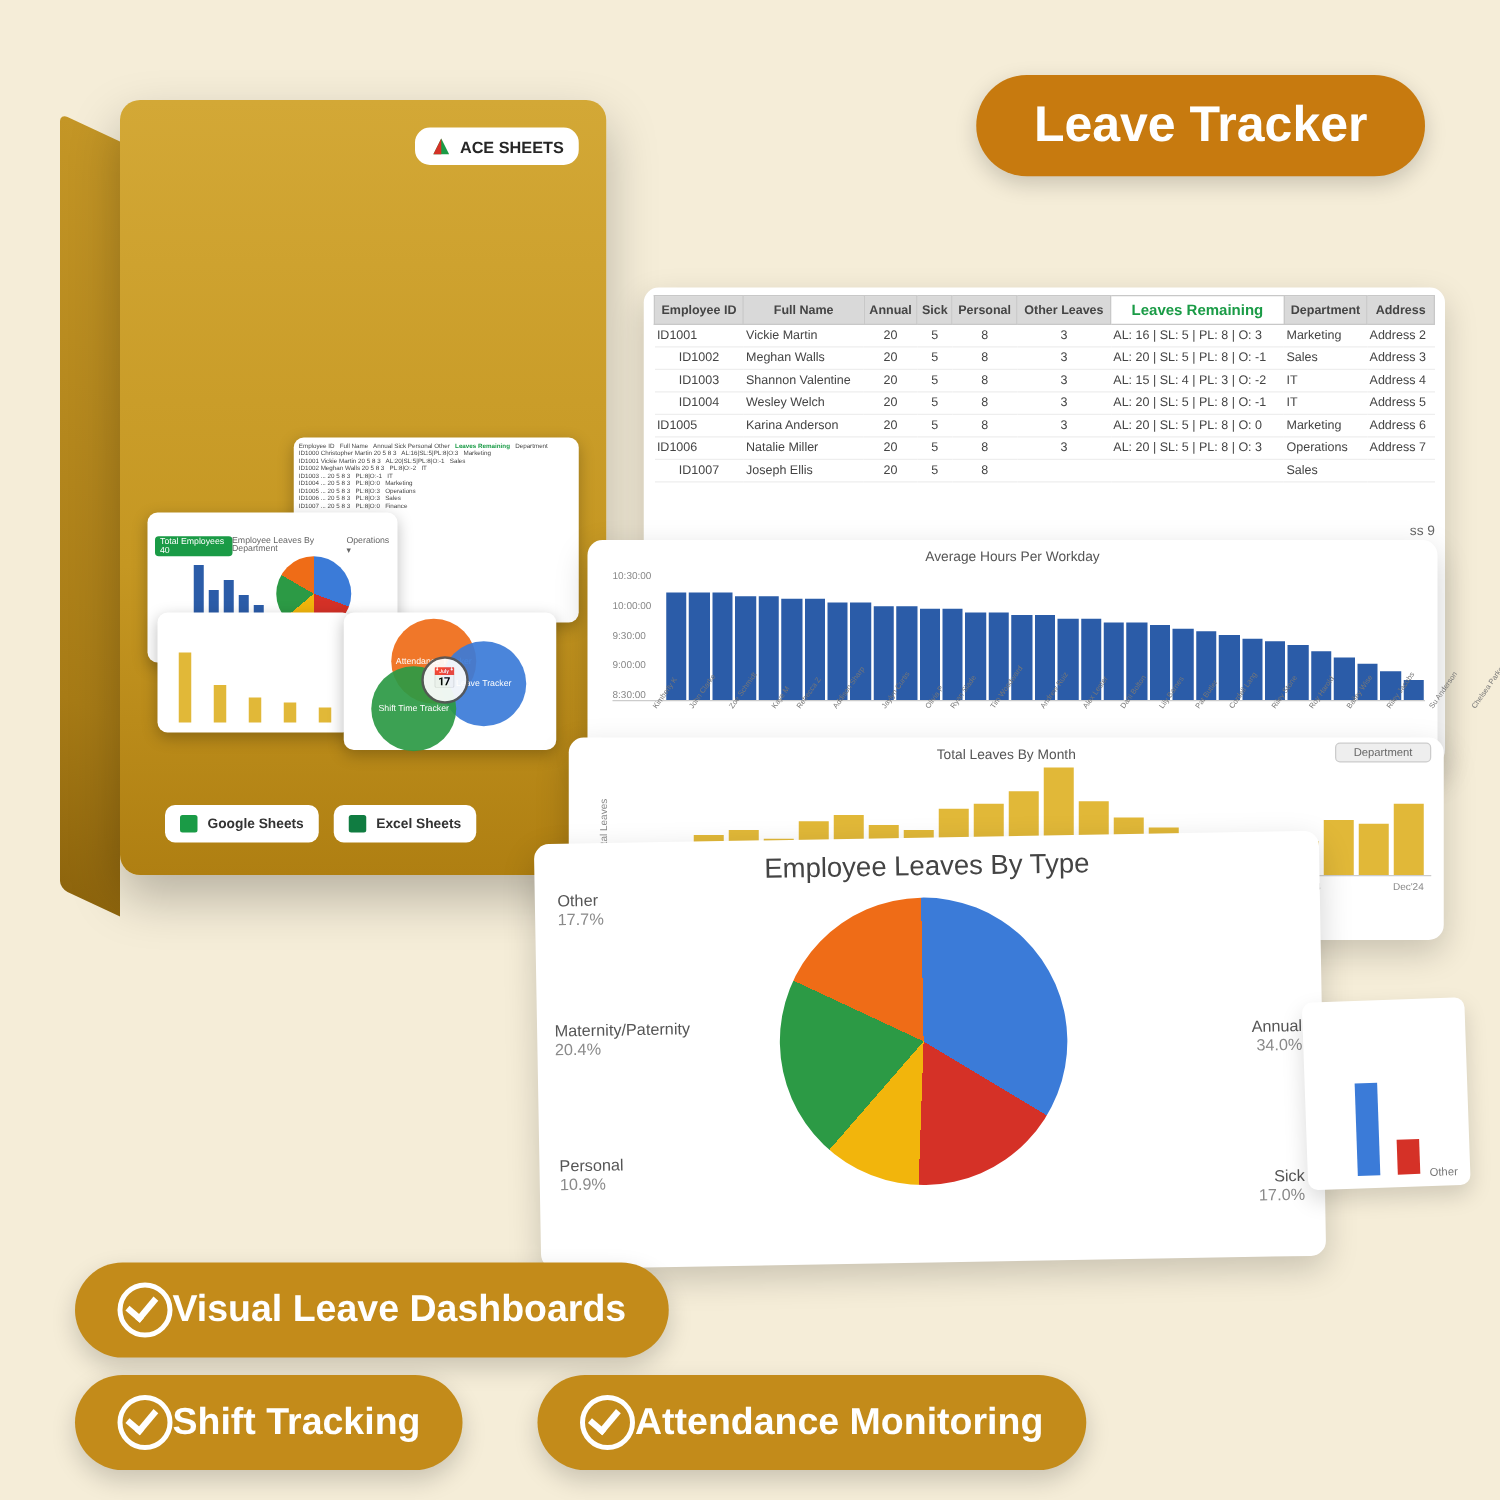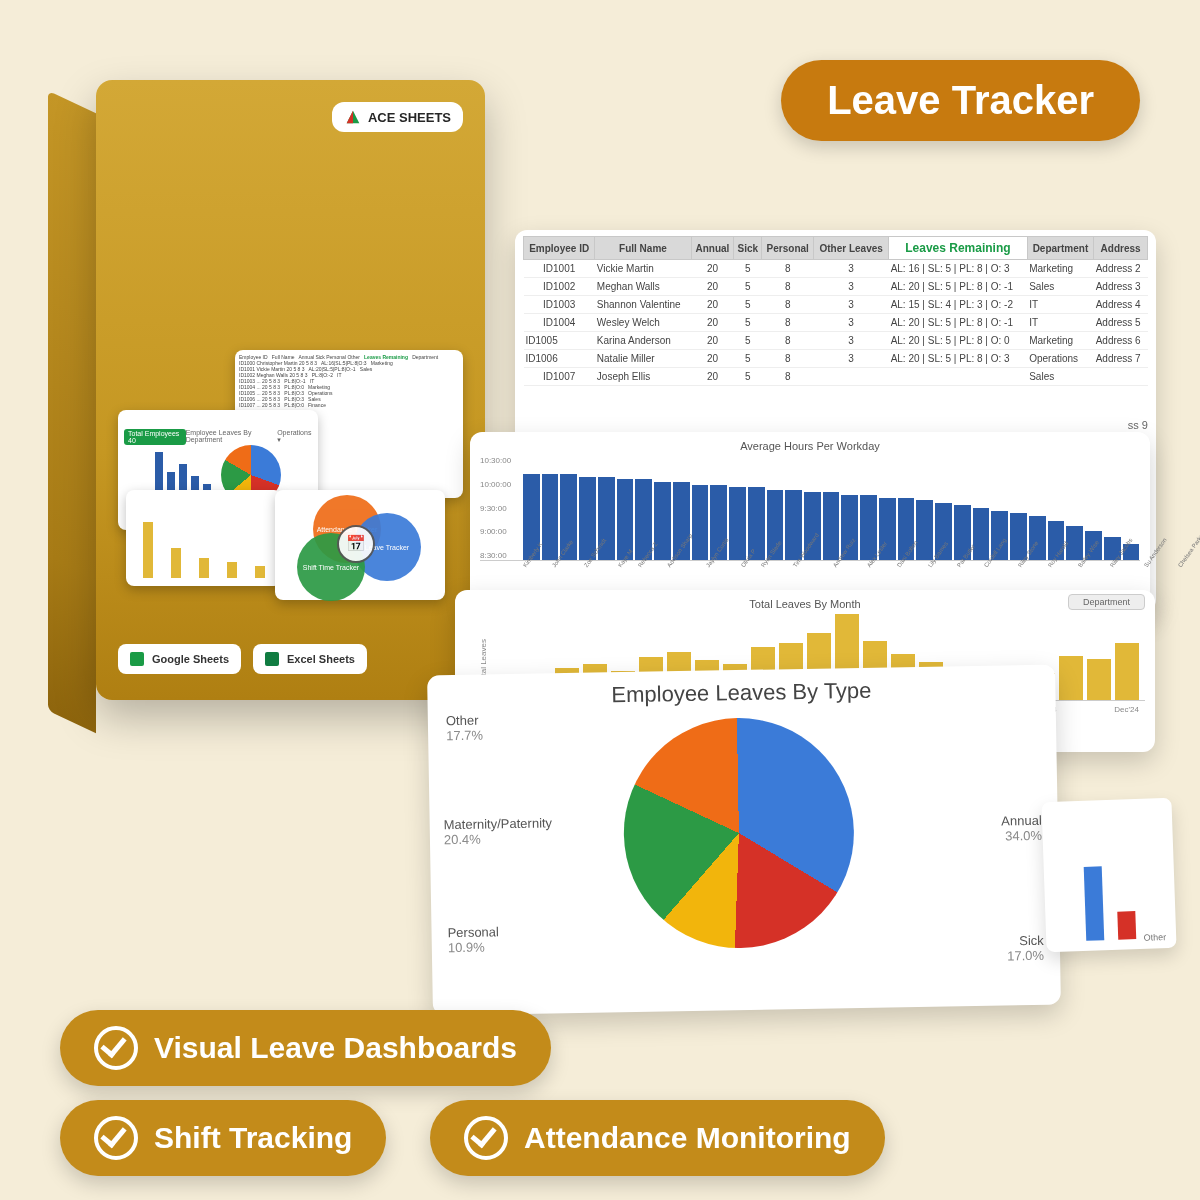--- a/index.html
+++ b/index.html
@@ -13,35 +13,35 @@
   .box-side{position:absolute;top:0;left:-32px;width:48px;height:620px;background:linear-gradient(to bottom,#c49626 0,#a77b16 75%,#8e650d 100%);transform:skewY(25deg) translateY(22px);border-radius:6px 0 0 6px;}
   .box-front{position:absolute;top:0;left:16px;width:389px;height:620px;background:linear-gradient(to bottom,#d3a836 0%,#c59722 60%,#af7f12 100%);border-radius:16px;box-shadow:0 18px 40px rgba(0,0,0,.25);color:#fff;}
   .box-logo{position:absolute;top:22px;right:22px;background:#fff;border-radius:12px;padding:6px 12px;display:flex;align-items:center;gap:6px;color:#262626;font-weight:700;font-size:13px;}
   .box-title{position:absolute;top:100px;left:28px;right:28px;font-size:37px;line-height:1.2;font-weight:800;}
   .box-preview{position:absolute;top:270px;left:22px;right:22px;height:230px;}
   .minicard{position:absolute;background:#fff;border-radius:8px;box-shadow:0 4px 12px rgba(0,0,0,.25);}
   .minicard.a{top:0;right:0;width:220px;height:140px;font-size:5px;color:#444;padding:4px;}
   .minicard.b{top:60px;left:0;width:200px;height:120px;display:flex;flex-direction:column;align-items:center;justify-content:center;}
   .minicard.c{top:140px;right:18px;width:170px;height:110px;display:flex;align-items:center;justify-content:center;}
   .minicard.d{top:140px;left:8px;width:140px;height:80px;display:flex;align-items:flex-end;justify-content:space-around;padding:8px;}
-  .box-badges{position:absolute;bottom:26px;left:22px;display:flex;gap:12px;}
+  .box-badges{position:absolute;bottom:26px;left:36px;display:flex;gap:12px;}
   .badge{background:#fff;border-radius:8px;padding:8px 12px;display:flex;align-items:center;gap:8px;color:#333;font-size:11px;font-weight:600;}
   .badge .sq{width:14px;height:14px;border-radius:2px;}
 
   
   .panel{position:absolute;background:#fff;border-radius:12px;box-shadow:0 10px 26px rgba(0,0,0,.18);color:#444;}
   .panel-table{top:230px;left:515px;width:625px;height:370px;padding:6px 8px;font-size:11px;}
   .panel-table table{width:100%;border-collapse:collapse;}
   .panel-table th{background:#d9d9d9;font-weight:700;font-size:10px;padding:4px 2px;border:1px solid #c8c8c8;}
   .panel-table th.rem{background:#fff;color:#1a9b46;font-size:12px;}
   .panel-table td{padding:3px 2px;font-size:10px;border-bottom:1px solid #eee;background:#fff;white-space:nowrap;}
 
   .panel-bars{top:432px;left:470px;width:660px;height:170px;padding:6px 10px;}
   .panel-bars .title{text-align:center;font-size:11px;color:#555;margin:2px 0 4px;}
-  .panel-bars .axis{display:flex;align-items:flex-end;height:104px;border-bottom:1px solid #ccc;padding-left:42px;position:relative;}
+  .panel-bars .axis{display:flex;align-items:flex-end;height:104px;border-bottom:1px solid #ccc;padding-left:42px;position:relative;margin-left:10px;}
   .panel-bars .ylabels{position:absolute;left:0;top:0;height:104px;display:flex;flex-direction:column;justify-content:space-between;font-size:8px;color:#888;}
   .panel-bars .bar{flex:1;margin:0 1px;background:#2b5ca8;}
   .panel-bars .xnames{display:flex;font-size:6px;color:#777;padding-left:42px;}
   .panel-bars .xnames span{flex:1;transform:rotate(-55deg);transform-origin:top left;white-space:nowrap;margin-top:4px;}
 
   .panel-months{top:590px;left:455px;width:680px;height:150px;padding:6px 10px;}
   .panel-months .title{text-align:center;font-size:11px;color:#555;margin:2px 0 4px;}
   .panel-months .dept-pill{float:right;background:#eee;border:1px solid #ccc;border-radius:4px;font-size:9px;padding:2px 14px;color:#666;margin-top:-20px;}
   .panel-months .axis{display:flex;align-items:flex-end;height:86px;border-bottom:1px solid #ccc;padding:0 6px;position:relative;gap:4px;}
   .panel-months .ylab{position:absolute;left:-4px;top:50%;transform:rotate(-90deg);font-size:8px;color:#888;}
@@ -61,21 +61,21 @@
       #ef6c17 296deg 360deg);}
   .plabel{position:absolute;font-size:13px;color:#555;}
   .plabel .pct{display:block;color:#8a8a8a;font-size:13px;}
 
   .panel-side{position:absolute;top:800px;left:1044px;width:110px;height:130px;background:#fff;border-radius:8px;box-shadow:0 8px 18px rgba(0,0,0,.15);display:flex;align-items:flex-end;justify-content:center;gap:14px;padding:10px;transform:rotate(-2deg);}
   .panel-side .lb{width:18px;background:#3b7bd8;height:74px;}
   .panel-side .lb.r{background:#d53127;height:28px;}
   .panel-side .cap{position:absolute;bottom:6px;right:10px;font-size:9px;color:#777;}
 
   
-  .feat{position:absolute;background:#c38b1a;color:#fff;border-radius:999px;display:flex;align-items:center;gap:16px;padding:16px 34px;font-size:30px;font-weight:700;box-shadow:0 8px 20px rgba(0,0,0,.18);}
+  .feat{position:absolute;background:#c38b1a;color:#fff;border-radius:999px;display:flex;align-items:center;padding:16px 34px;font-size:30px;font-weight:700;box-shadow:0 8px 20px rgba(0,0,0,.18);}
   .feat .chk{width:36px;height:36px;border:4px solid #fff;border-radius:50%;position:relative;flex:none;}
   .feat .chk:after{content:"";position:absolute;left:8px;top:3px;width:10px;height:18px;border:solid #fff;border-width:0 5px 5px 0;transform:rotate(40deg);}
   .feat.f1{left:60px;top:1010px;}
   .feat.f2{left:60px;top:1100px;}
   .feat.f3{left:430px;top:1100px;}
 
   
   .minipie{width:60px;height:60px;border-radius:50%;background:conic-gradient(#3b7bd8 0 110deg,#d53127 110deg 180deg,#f2b50c 180deg 230deg,#2c9a45 230deg 300deg,#ef6c17 300deg 360deg);}
   .minibars{display:flex;align-items:flex-end;gap:4px;height:50px;}
   .minibars span{width:8px;background:#2b5ca8;}
@@ -172,21 +172,21 @@
             <th>Sick</th>
             <th>Personal</th>
             <th>Other Leaves</th>
             <th class="rem">Leaves Remaining</th>
             <th>Department</th>
             <th>Address</th>
           </tr>
         </thead>
       <tbody id="tbody">
           <tr>
-            <td style="text-align: center;">ID1001</td>
+            <td style="text-align: left;">ID1001</td>
             <td>Vickie Martin</td>
             <td style="text-align: center;">20</td>
             <td style="text-align: center;">5</td>
             <td style="text-align: center;">8</td>
             <td style="text-align: center;">3</td>
             <td>AL: 16 | SL: 5 | PL: 8 | O: 3</td>
             <td>Marketing</td>
             <td>Address 2</td>
           </tr>
           <tr>

